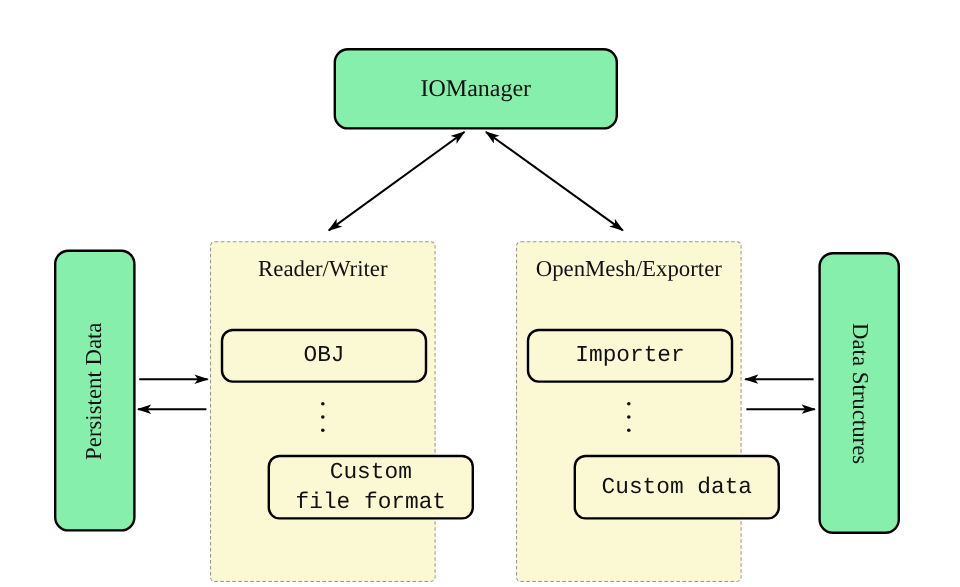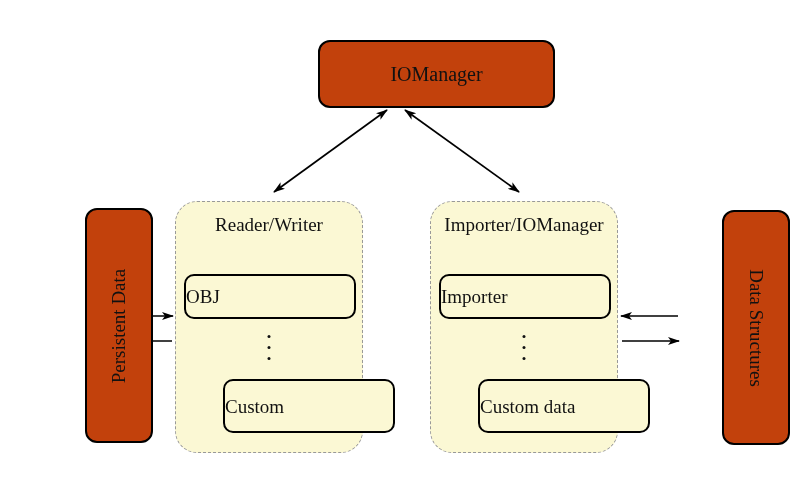--- a/index.html
+++ b/index.html
@@ -13,47 +13,46 @@
     color: #111111;
     overflow: hidden;
   }
   .arrow-layer {
     position: absolute;
     left: 0; top: 0;
     width: 800px; height: 489px;
   }
   .node {
     position: absolute;
-    background: #c2410c;
+    background: #86efac;
     border: 2.5px solid #000000;
     border-radius: 12px;
     display: flex;
     align-items: center;
     justify-content: center;
-    margin-left: 40px;
   }
   .node-label {
     font-size: 20px;
     white-space: nowrap;
   }
   .iomanager { left: 278px; top: 40px; width: 237px; height: 68px; }
   .side-node { width: 68px; }
   .persistent { left: 45px; top: 208px; height: 235px; }
   .datastruct { left: 682px; top: 210px; height: 235px; }
   .vlabel { font-size: 19px; white-space: nowrap; }
   .rot-ccw { transform: rotate(-90deg); }
   .rot-cw  { transform: rotate(90deg); }
   .panel {
     position: absolute;
     top: 201px;
     width: 188px;
-    height: 252px;
+    height: 284px;
     background: #FBF8D4;
     border: 1.4px dashed #999999;
-    border-radius: 22px;
+    border-radius: 4px;
   }
   .panel-rw { left: 175px; }
   .panel-ie { left: 430px; }
   .panel-title {
     position: absolute;
     top: 12px;
     left: 0;
     width: 100%;
     text-align: center;
     font-size: 19px;
@@ -61,25 +60,26 @@
   }
   .inner-node {
     position: absolute;
     left: 8px;
     width: 172px;
     background: #FBF8D4;
     border: 2.5px solid #000000;
     border-radius: 10px;
     display: flex;
     flex-direction: column;
-    align-items: flex-start;
+    align-items: center;
     justify-content: center;
     font-size: 19px;
     line-height: 25px;
     text-align: center;
+    font-family: Liberation Mono, monospace;
   }
   .inner-top { top: 72px; height: 45px; }
   .inner-bottom { top: 177px; height: 54px; margin-left: 39px; }
   .vdots {
     position: absolute;
     left: 50%;
     top: 133px;
     transform: translateX(-50%);
     display: flex;
     flex-direction: column;
@@ -126,25 +126,26 @@
     <div class="inner-node inner-top">
       <span>OBJ</span>
     </div>
     <div class="vdots">
       <i></i>
         <i></i>
         <i></i>
     </div>
     <div class="inner-node inner-bottom">
       <span>Custom</span>
+      <span>file format</span>
     </div>
   </div>
 
   <div class="panel panel-ie">
-    <div class="panel-title">Importer/IOManager</div>
+    <div class="panel-title">OpenMesh/Exporter</div>
     <div class="inner-node inner-top">
       <span>Importer</span>
     </div>
     <div class="vdots">
       <i></i>
         <i></i>
         <i></i>
     </div>
     <div class="inner-node inner-bottom">
       <span>Custom data</span>

